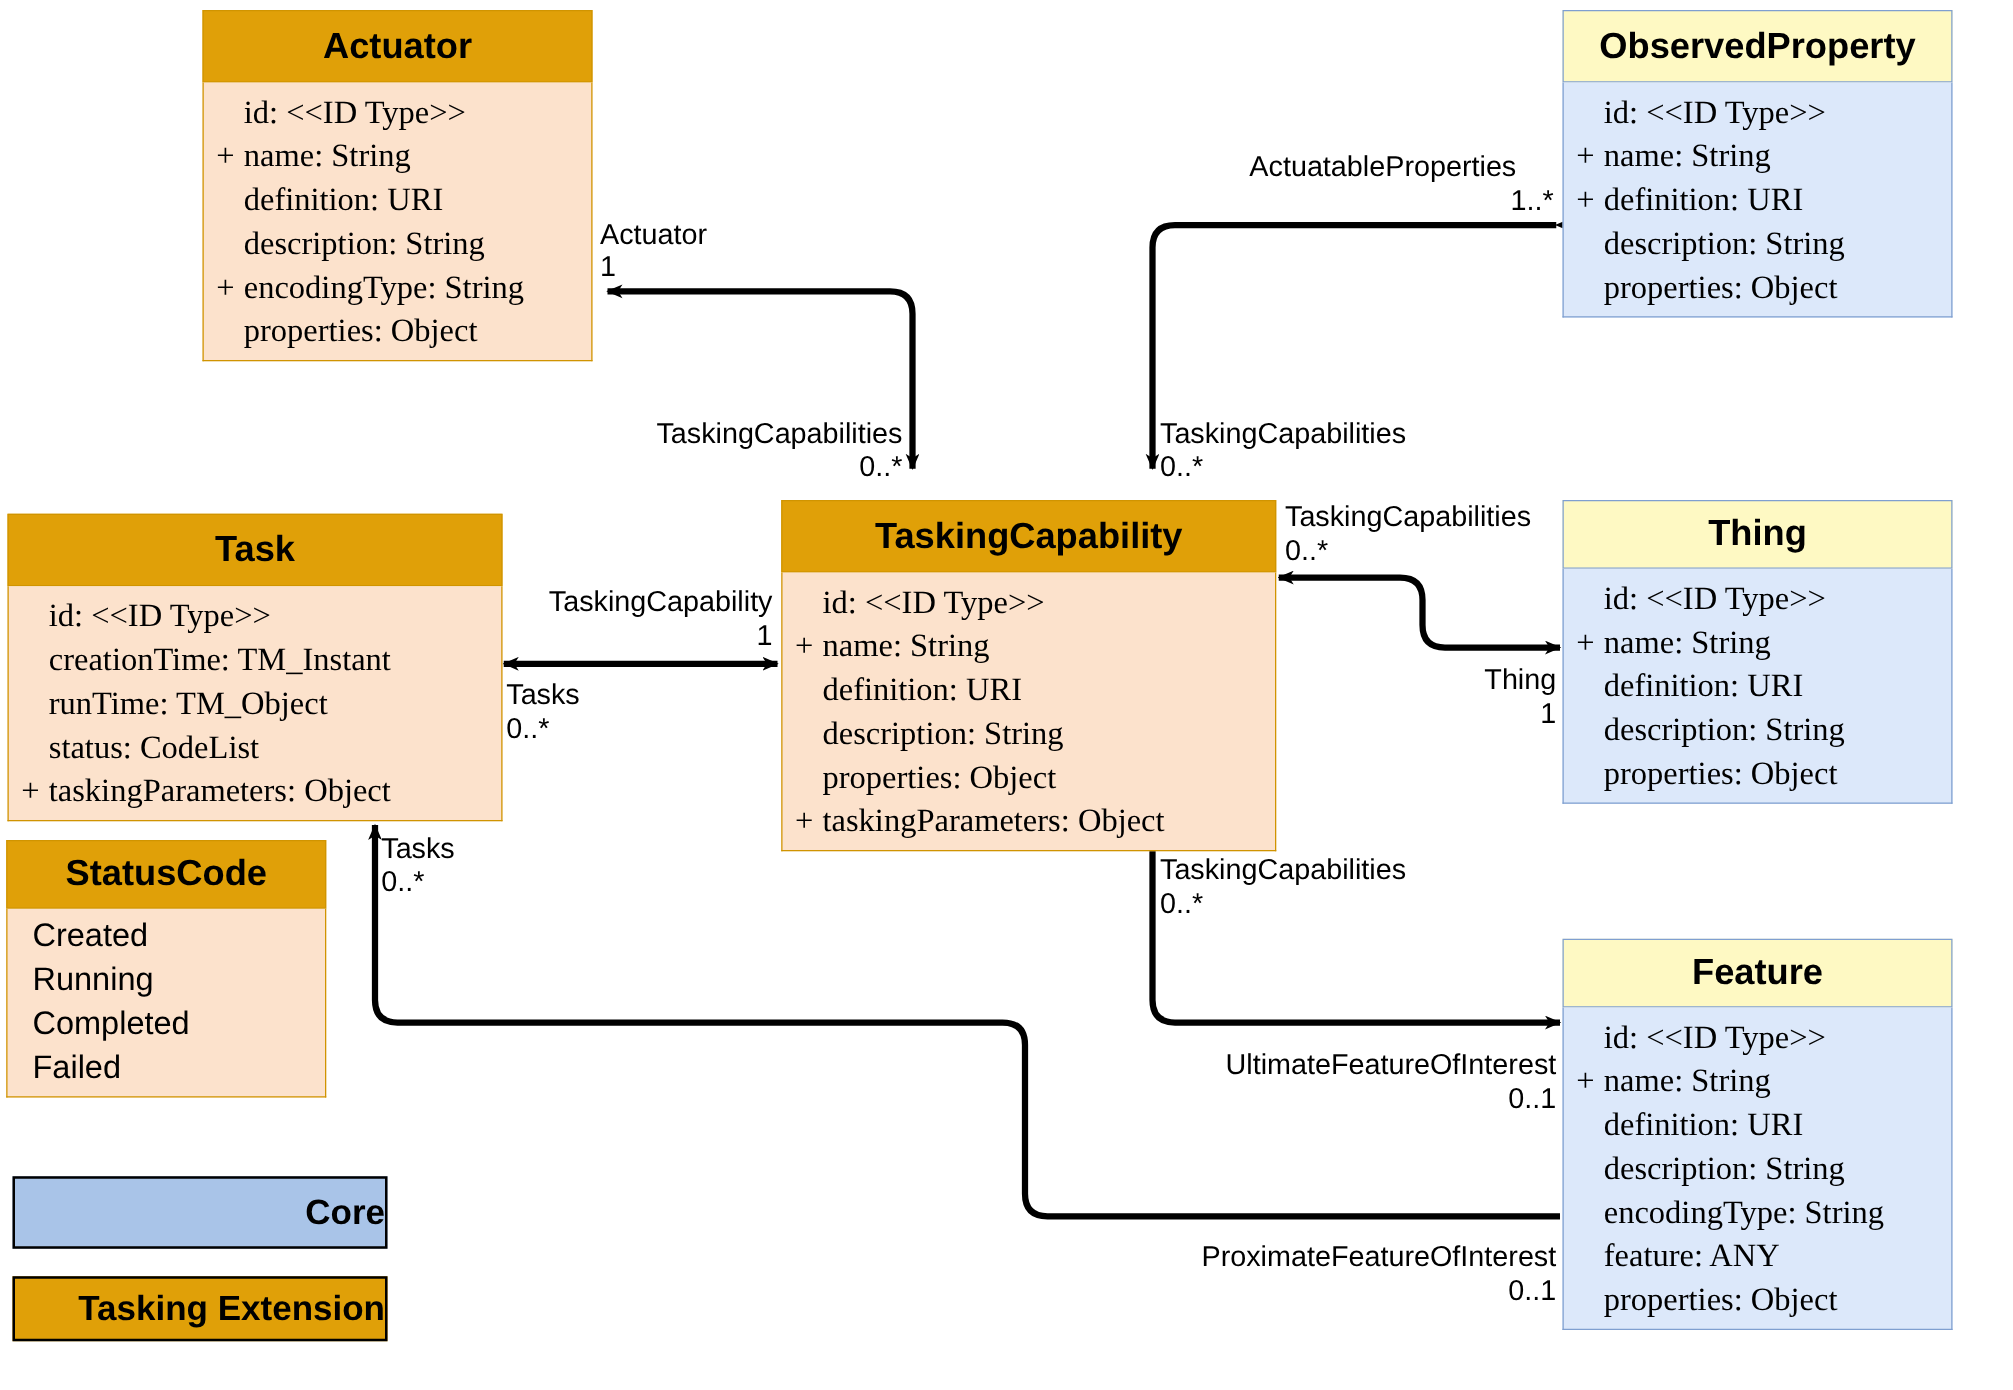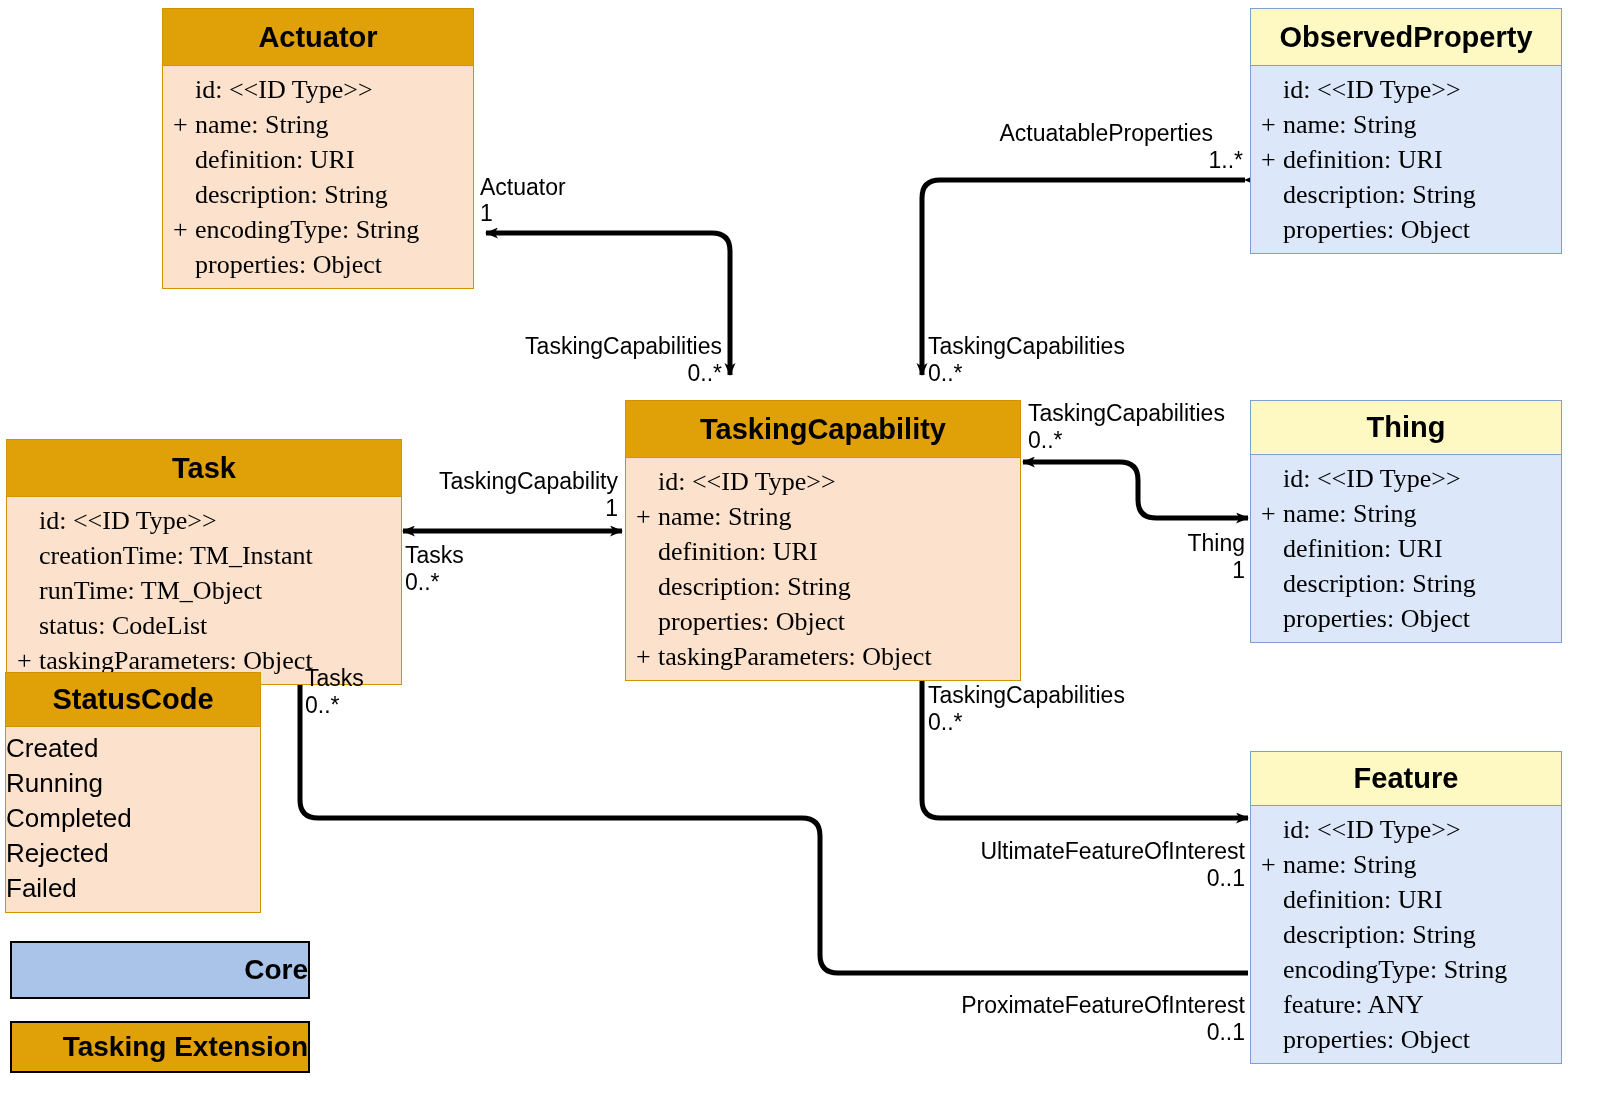--- a/index.html
+++ b/index.html
@@ -80,21 +80,21 @@
     border: 1.5px solid #7F9FD0;
     border-top: none;
   }
   
   .lit {
     font-size: 26px;
     line-height: 35px;
     white-space: pre;
     display: block;
     color: #000;
-    padding-left: 0;
+    padding-left: 20px;
   }
   
   .legend-box {
     position: absolute;
     box-sizing: border-box;
     border: 2.5px solid #000;
     display: flex;
     align-items: center;
     justify-content: flex-end;
     font-weight: bold;
@@ -163,21 +163,21 @@
     <div class="uml-body">
       <span class="attr"><span class="vis"></span><span>id: &lt;&lt;ID Type&gt;&gt;</span></span>
       <span class="attr"><span class="vis">+</span><span>name: String</span></span>
       <span class="attr"><span class="vis">+</span><span>definition: URI</span></span>
       <span class="attr"><span class="vis"></span><span>description: String</span></span>
       <span class="attr"><span class="vis"></span><span>properties: Object</span></span>
     </div>
   </div>
 
   <div class="uml-class c-orange" style="left:6px; top:411px; width:396px;">
-    <div class="uml-header" style="height:58px;margin-top:28px;">
+    <div class="uml-header" style="height:58px;">
       <span>Task</span>
     </div>
     <div class="uml-body">
       <span class="attr"><span class="vis"></span><span>id: &lt;&lt;ID Type&gt;&gt;</span></span>
       <span class="attr"><span class="vis"></span><span>creationTime: TM_Instant</span></span>
       <span class="attr"><span class="vis"></span><span>runTime: TM_Object</span></span>
       <span class="attr"><span class="vis"></span><span>status: CodeList</span></span>
       <span class="attr"><span class="vis">+</span><span>taskingParameters: Object</span></span>
     </div>
   </div>
@@ -225,21 +225,20 @@
   </div>
 
   <div class="uml-class c-orange" style="left:5px; top:672px; width:256px;">
     <div class="uml-header" style="height:55px;">
       <span>StatusCode</span>
     </div>
     <div class="uml-body" style="padding:4px 0 6px 0;">
       <span class="lit">Created</span>
       <span class="lit">Running</span>
       <span class="lit">Completed</span>
-      <span class="lit">Rejected</span>
       <span class="lit">Failed</span>
     </div>
   </div>
 
   <div class="legend-box legend-core" style="left:10px; top:941px; width:300px; height:58px;">
     <span>Core</span>
   </div>
   <div class="legend-box legend-tasking" style="left:10px; top:1021px; width:300px; height:52px;">
     <span>Tasking Extension</span>
   </div>

